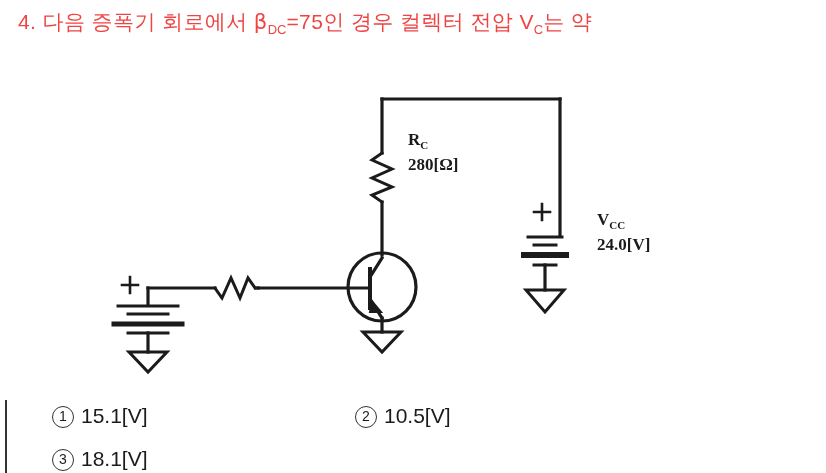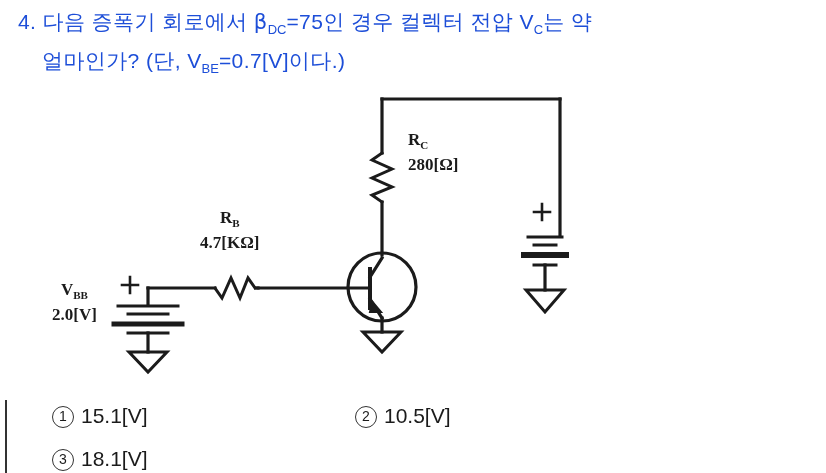--- a/index.html
+++ b/index.html
@@ -21,21 +21,21 @@
     position: absolute;
     left: 18px;
     top: 6px;
     width: 790px;
   }
   .q-line {
     font-size: 21px;
     line-height: 31px;
     letter-spacing: 0.4px;
     white-space: pre;
-    color: #1d4ed8;
+    color: #ef4444;
   }
   .q-line.line1 { padding-left: 0px; }
   .q-line.line2 { padding-left: 24px; }
   .sub {
     font-size: 13px;
     vertical-align: sub;
     letter-spacing: 0px;
   }
   .beta { font-family: "DejaVu Sans", sans-serif; }
 
@@ -108,21 +108,20 @@
   #opt-2 { left: 355px; top: 6px; }
   #opt-3 { left: 52px;  top: 49px; }
   #opt-4 { left: 355px; top: 44px; }
 </style>
 </head>
 <body>
 
 <div id="question-block">
   <div class="q-line line1"><span>4. 다음 증폭기 회로에서 </span><span class="beta">β</span><span class="sub">DC</span><span>=75인 경우 컬렉터 전압 V</span><span class="sub">C</span><span>는 약</span></div>
 
-  <div class="q-line line2"><span>얼마인가? (단, V</span><span class="sub">BE</span><span>=0.7[V]이다.)</span></div>
 </div>
 
 <div id="circuit">
 
   <svg width="826" height="300" viewBox="0 0 826 300">
     <g stroke="#1b1b1b" fill="none" stroke-width="3.2" stroke-linecap="square">
 
       <path d="M 382 19 L 560 19"></path>
 
       <path d="M 382 19 L 382 73"></path>
@@ -172,24 +171,23 @@
 
       <path d="M 122 205 L 138 205 M 130 197 L 130 213" stroke-width="2.6"></path>
 
       <path d="M 148 253 L 148 272"></path>
       <path d="M 129 272 L 167 272 L 148 292 Z" stroke-width="3"></path>
     </g>
   </svg>
 
   <div class="clabel" id="label-rc"><span>R</span><span class="sb">C</span><br><span>280[Ω]</span></div>
 
-  <div class="clabel" id="label-rb"><span>R</span><span class="sb">B</span><br><span>4.7[KΩ]</span></div>
 
+  <div class="clabel" id="label-vcc"><span>V</span><span class="sb">CC</span><br><span>24.0[V]</span></div>
 
-  <div class="clabel" id="label-vbb"><span>V</span><span class="sb">BB</span><br><span>2.0[V]</span></div>
 </div>
 
 <div id="left-rule"></div>
 
 <div id="options">
   <div class="opt" id="opt-1"><span class="circnum">1</span><span>15.1[V]</span></div>
 
   <div class="opt" id="opt-2"><span class="circnum">2</span><span>10.5[V]</span></div>
 
   <div class="opt" id="opt-3"><span class="circnum">3</span><span>18.1[V]</span></div>

